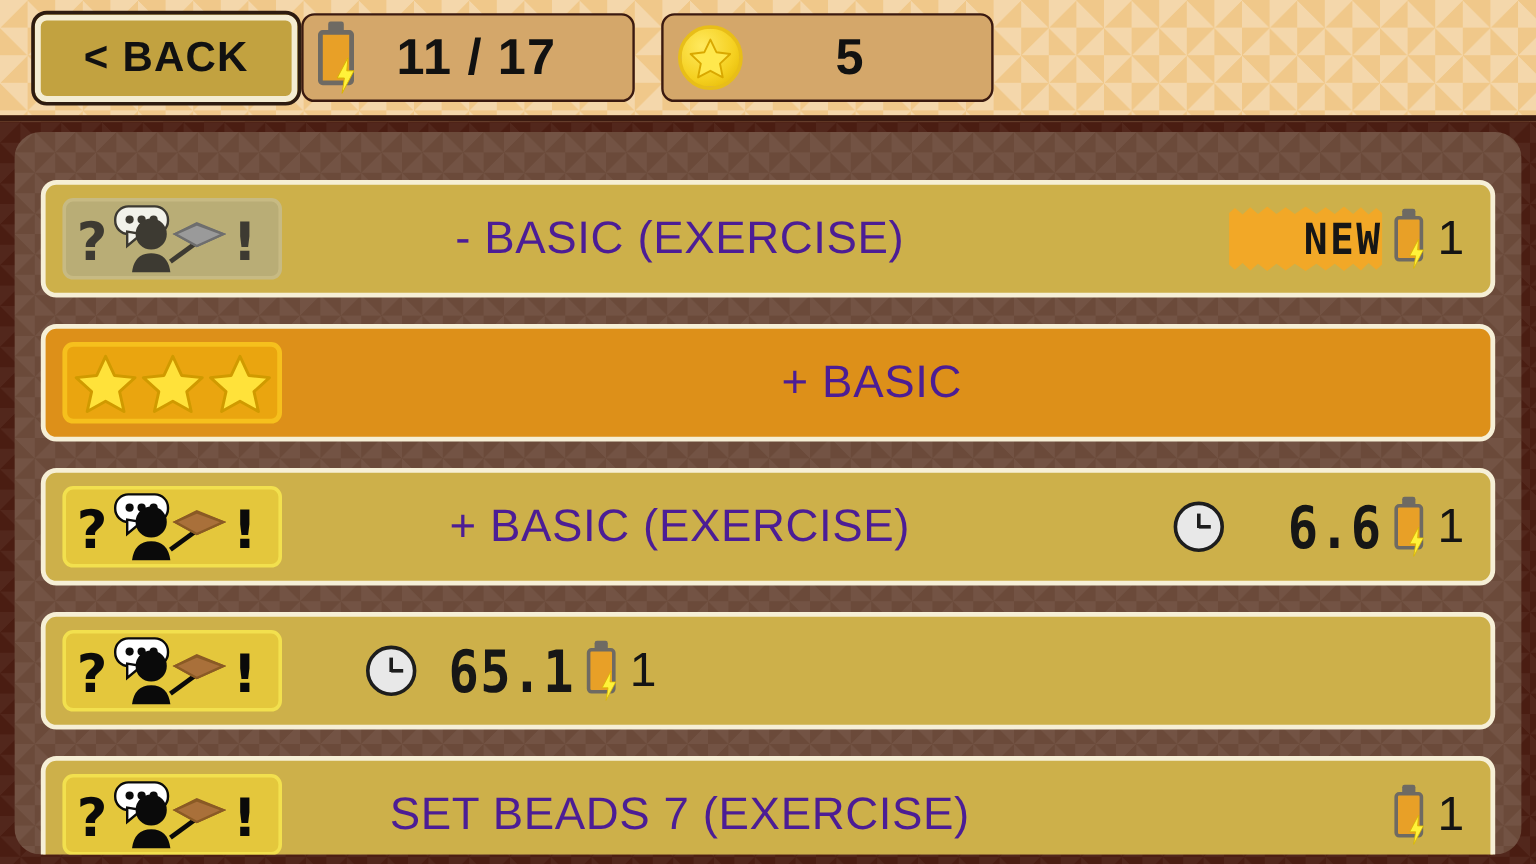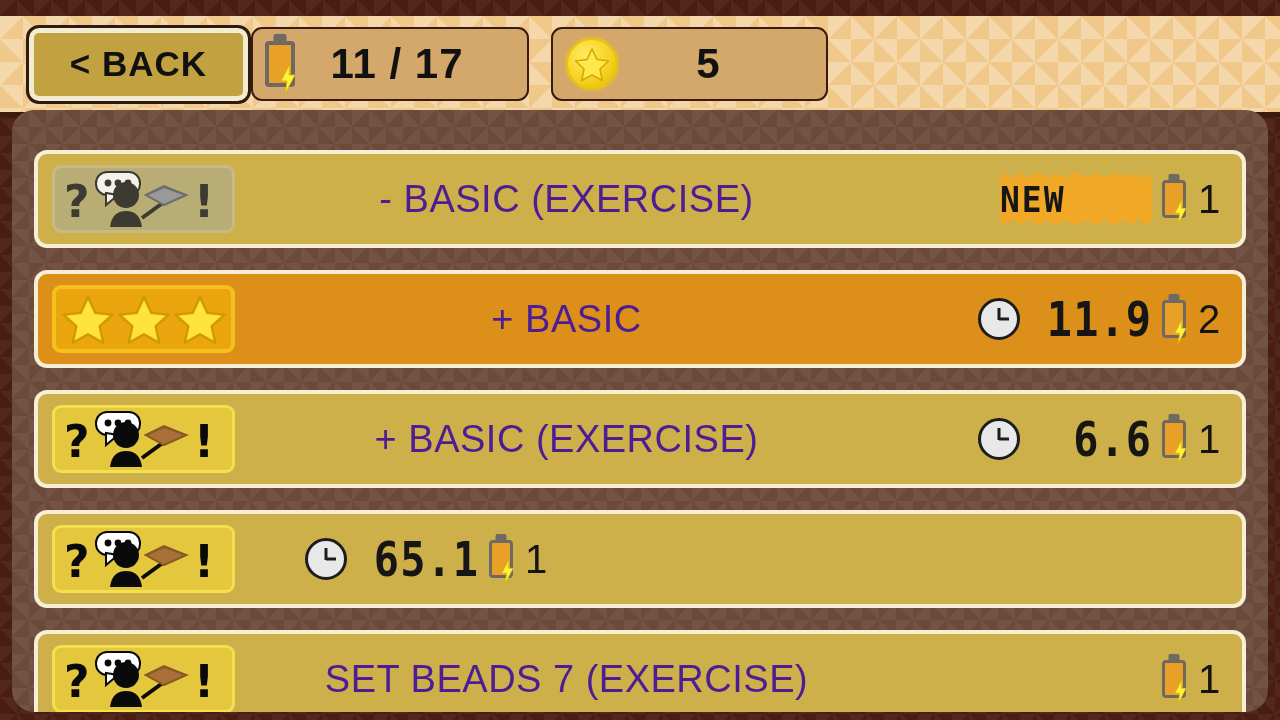--- a/index.html
+++ b/index.html
@@ -17,21 +17,21 @@
     background-color: #4a1d12;
     background-image:
       linear-gradient(135deg, rgba(255,255,255,0.045) 25%, transparent 25%, transparent 75%, rgba(255,255,255,0.045) 75%),
       linear-gradient(45deg, rgba(255,255,255,0.045) 25%, transparent 25%, transparent 75%, rgba(255,255,255,0.045) 75%);
     background-size: 34px 34px, 34px 34px;
     background-position: 0 0, 17px 17px;
   }
 
   
   .topbar {
-    position: absolute; left: 0; top: 16px;
+    position: absolute; left: 0; top: 0;
     width: 1280px; height: 101px;
     background-color: #f0c88a;
     background-image:
       linear-gradient(135deg, rgba(255,255,255,0.28) 25%, transparent 25%, transparent 75%, rgba(255,255,255,0.28) 75%),
       linear-gradient(45deg, rgba(255,255,255,0.28) 25%, transparent 25%, transparent 75%, rgba(255,255,255,0.28) 75%);
     background-size: 46px 46px, 46px 46px;
     background-position: 0 0, 23px 23px;
     display: flex; align-items: center;
     border-bottom: 5px solid #3b1a10;
   }
@@ -173,22 +173,22 @@
     display: flex; align-items: center;
     gap: 10px;
     width: 320px;
     justify-content: flex-end;
     padding-right: 6px;
   }
 
   
   .new-badge {
     position: relative;
-    width: 152px; height: 56px;
-    display: flex; align-items: center; justify-content: flex-start;
+    width: 128px; height: 56px;
+    display: flex; align-items: center; justify-content: flex-end;
   }
   .new-badge .burst {
     position: absolute; inset: 0;
     background: #f2a827;
     border-radius: 6px;
     clip-path: polygon(
       0% 12%, 4% 4%, 9% 14%, 14% 3%, 19% 13%, 25% 2%, 31% 13%, 37% 3%, 43% 13%,
       50% 2%, 57% 13%, 63% 3%, 69% 13%, 75% 2%, 81% 13%, 86% 3%, 91% 14%, 96% 4%, 100% 12%,
       100% 88%, 96% 96%, 91% 86%, 86% 97%, 81% 87%, 75% 98%, 69% 87%, 63% 97%, 57% 87%,
       50% 98%, 43% 87%, 37% 97%, 31% 87%, 25% 98%, 19% 87%, 14% 97%, 9% 86%, 4% 96%, 0% 88%
@@ -326,36 +326,20 @@
           </svg>
           <svg width="54" height="52" viewBox="0 0 44 42" aria-hidden="true">
             <polygon points="22,3 28,16 42,17.5 31.5,27 34.5,40.5 22,33.5 9.5,40.5 12.5,27 2,17.5 16,16" fill="#ffe23a" stroke="#d09a00" stroke-width="2" stroke-linejoin="round"></polygon>
           </svg>
           <svg width="54" height="52" viewBox="0 0 44 42" aria-hidden="true">
             <polygon points="22,3 28,16 42,17.5 31.5,27 34.5,40.5 22,33.5 9.5,40.5 12.5,27 2,17.5 16,16" fill="#ffe23a" stroke="#d09a00" stroke-width="2" stroke-linejoin="round"></polygon>
           </svg>
         </span>
       </div>
       <div class="row-title">+ BASIC</div>
-      <div class="row-right">
-        <div class="time-group">
-          <span class="clock"></span>
-          <span class="lcd">11.9</span>
-        </div>
-        <div class="cost-group">
-          <div class="bat small">
-            <span class="bolt">
-              <svg width="13" height="25" viewBox="0 0 16 30" aria-hidden="true">
-                <polygon points="10,0 1,17 7,17 5,30 15,11 9,11" fill="#fff23a" stroke="#d9b400" stroke-width="0.8"></polygon>
-              </svg>
-            </span>
-          </div>
-          <span class="cost-num">2</span>
-        </div>
-      </div>
     </div>
 
     <div class="row">
       <div class="row-icon tutorial">
         <span class="tut">
           <svg width="168" height="58" viewBox="0 0 168 58" aria-hidden="true">
             <text x="4" y="48" font-family="DejaVu Sans, sans-serif" font-size="44" font-weight="700" fill="#0a0a0a">?</text>
             <rect x="36" y="3" width="44" height="23" rx="11" fill="#ffffff" stroke="#0a0a0a" stroke-width="2"></rect>
             <polygon points="46,24 46,36 58,26" fill="#ffffff" stroke="#0a0a0a" stroke-width="2"></polygon>
             <circle cx="48" cy="14" r="3.4" fill="#0a0a0a"></circle>

